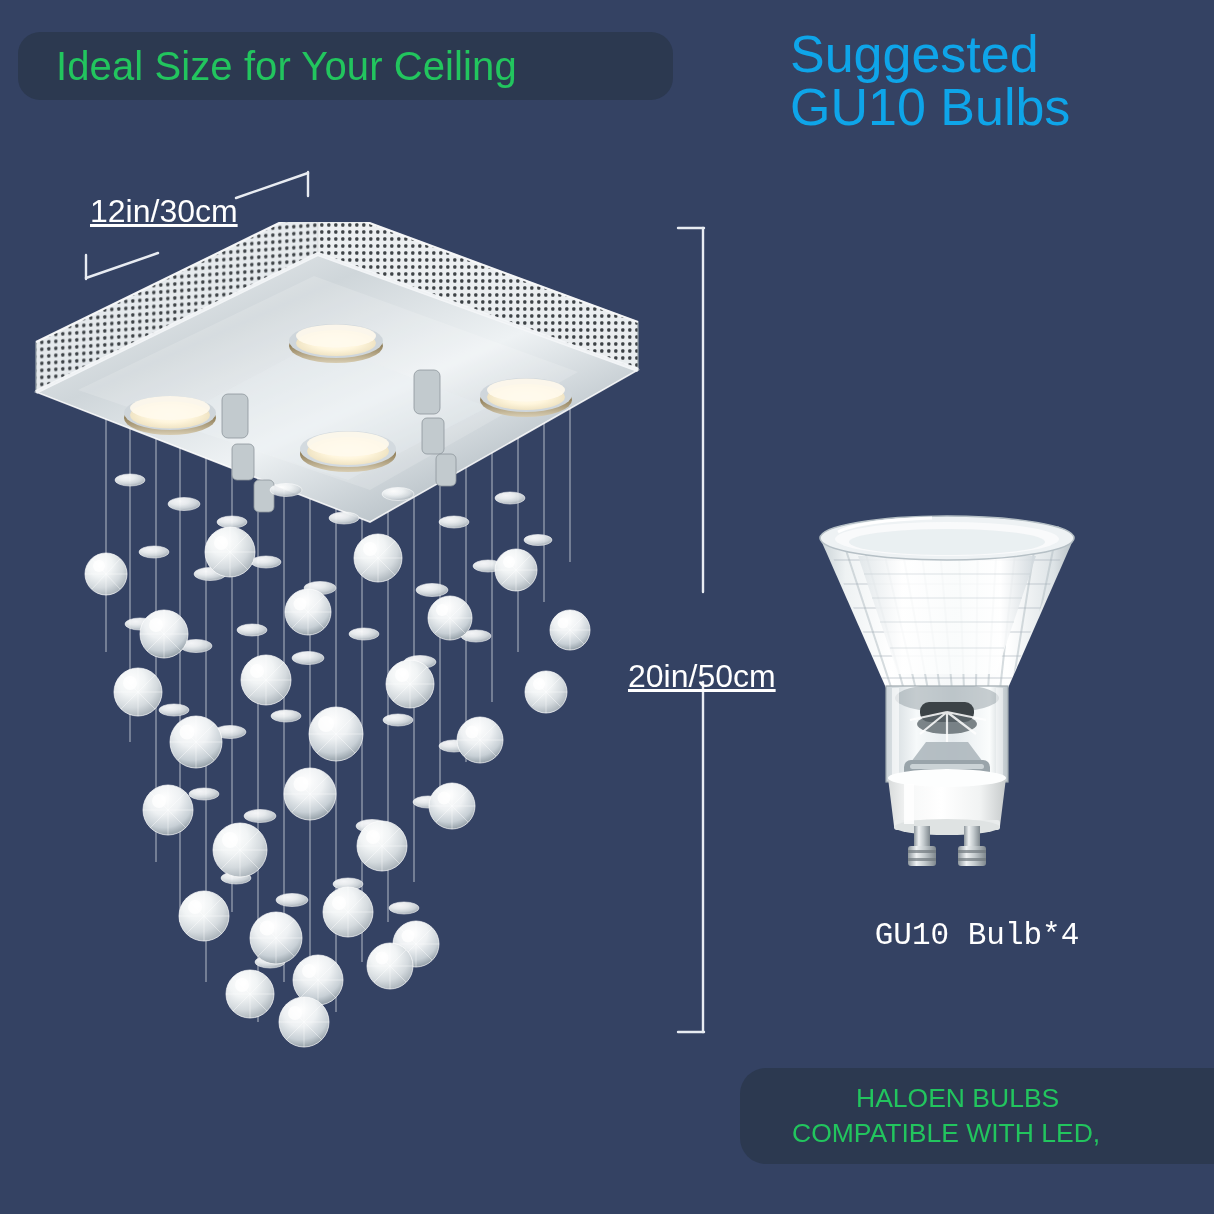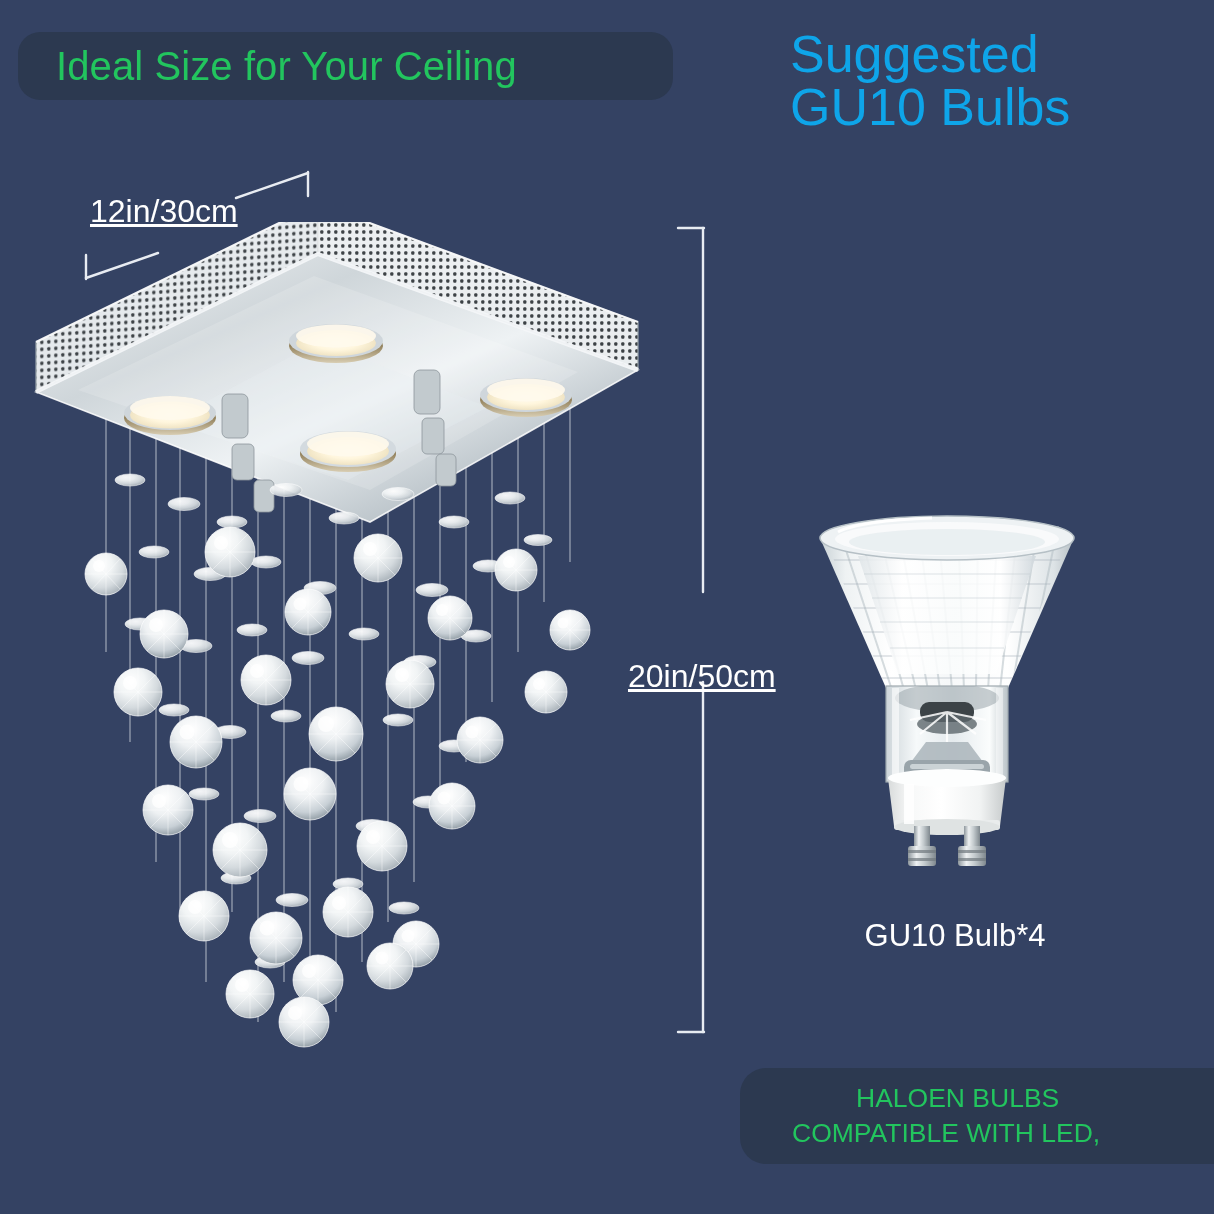--- a/index.html
+++ b/index.html
@@ -72,23 +72,23 @@
   }
   #chandelier svg{ display:block; }
 
   
   #bulb{
     position:absolute; left:812px; top:498px;
     width:270px; height:370px;
   }
   #bulb svg{ display:block; }
   #bulb-caption{
-    position:absolute; left:720px; top:918px;
+    position:absolute; left:742px; top:918px;
     width:470px; text-align:center;
-    color:#ffffff; font-size:31px;
+    color:#ffffff; font-size:31px;font-family:Liberation Mono, monospace;
   }
 </style>
 </head>
 <body>
 
 <div id="stage">
 
   <div class="banner" id="header-banner">
     <span>Ideal Size for Your Ceiling</span>
   </div>

